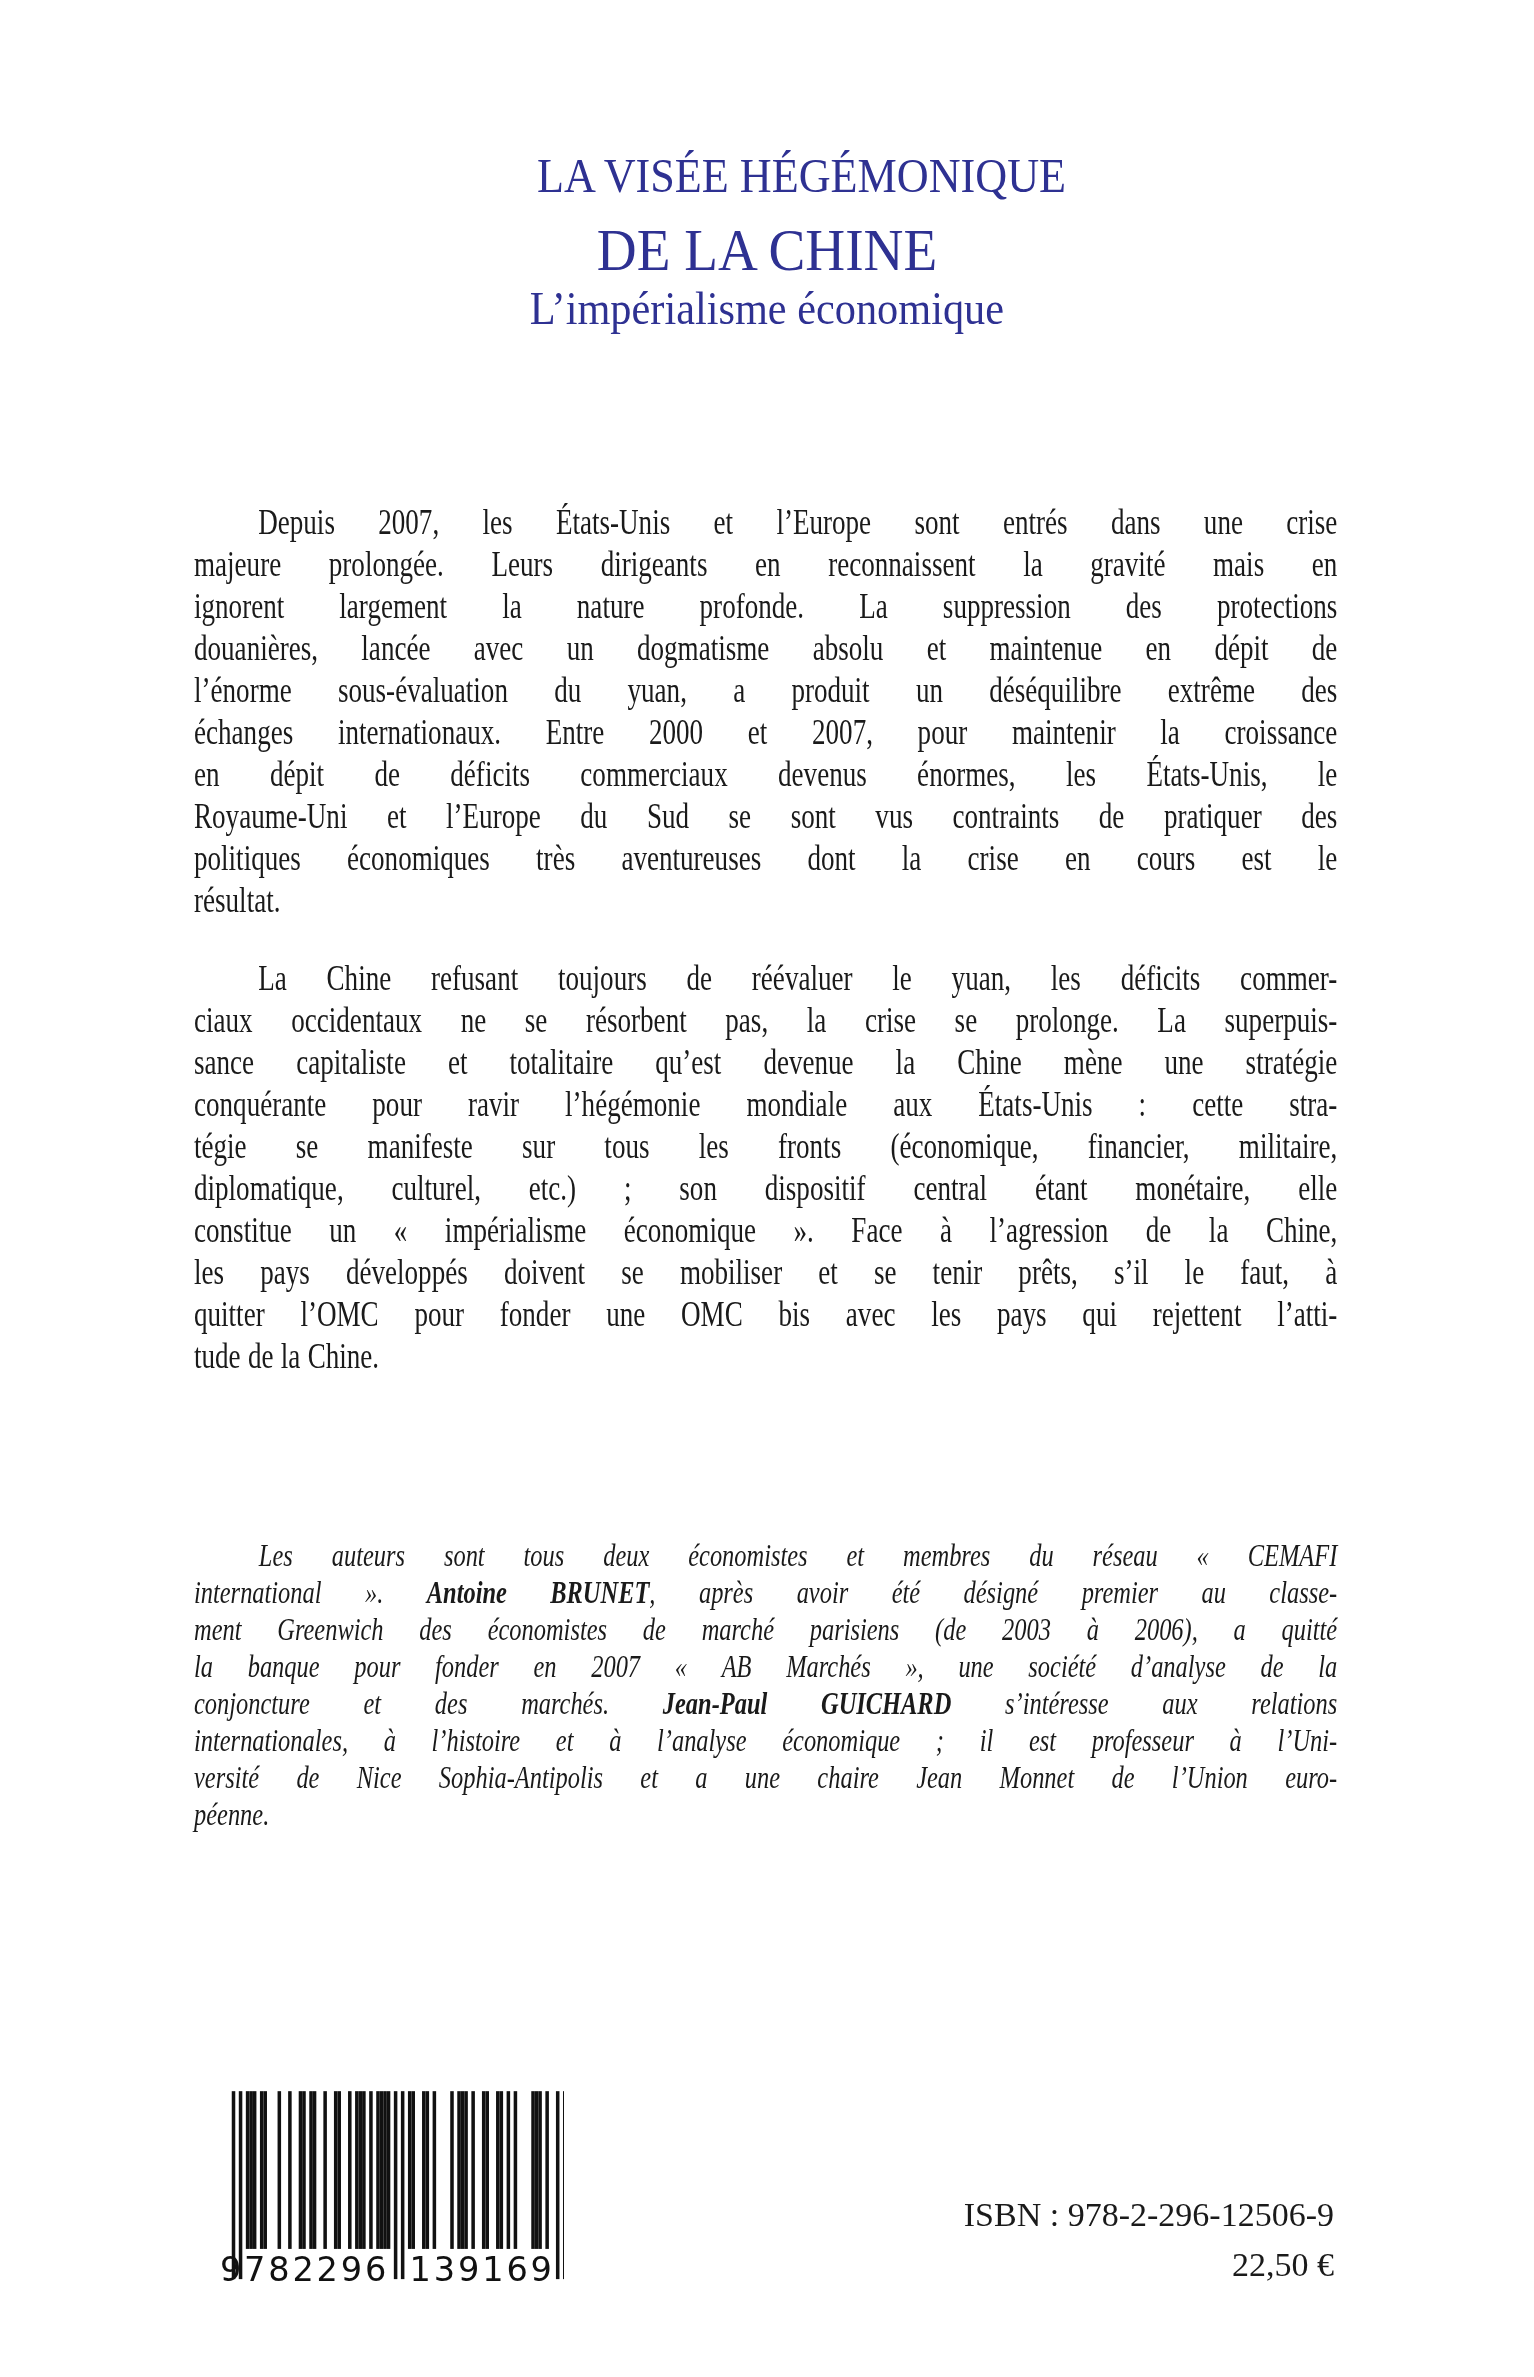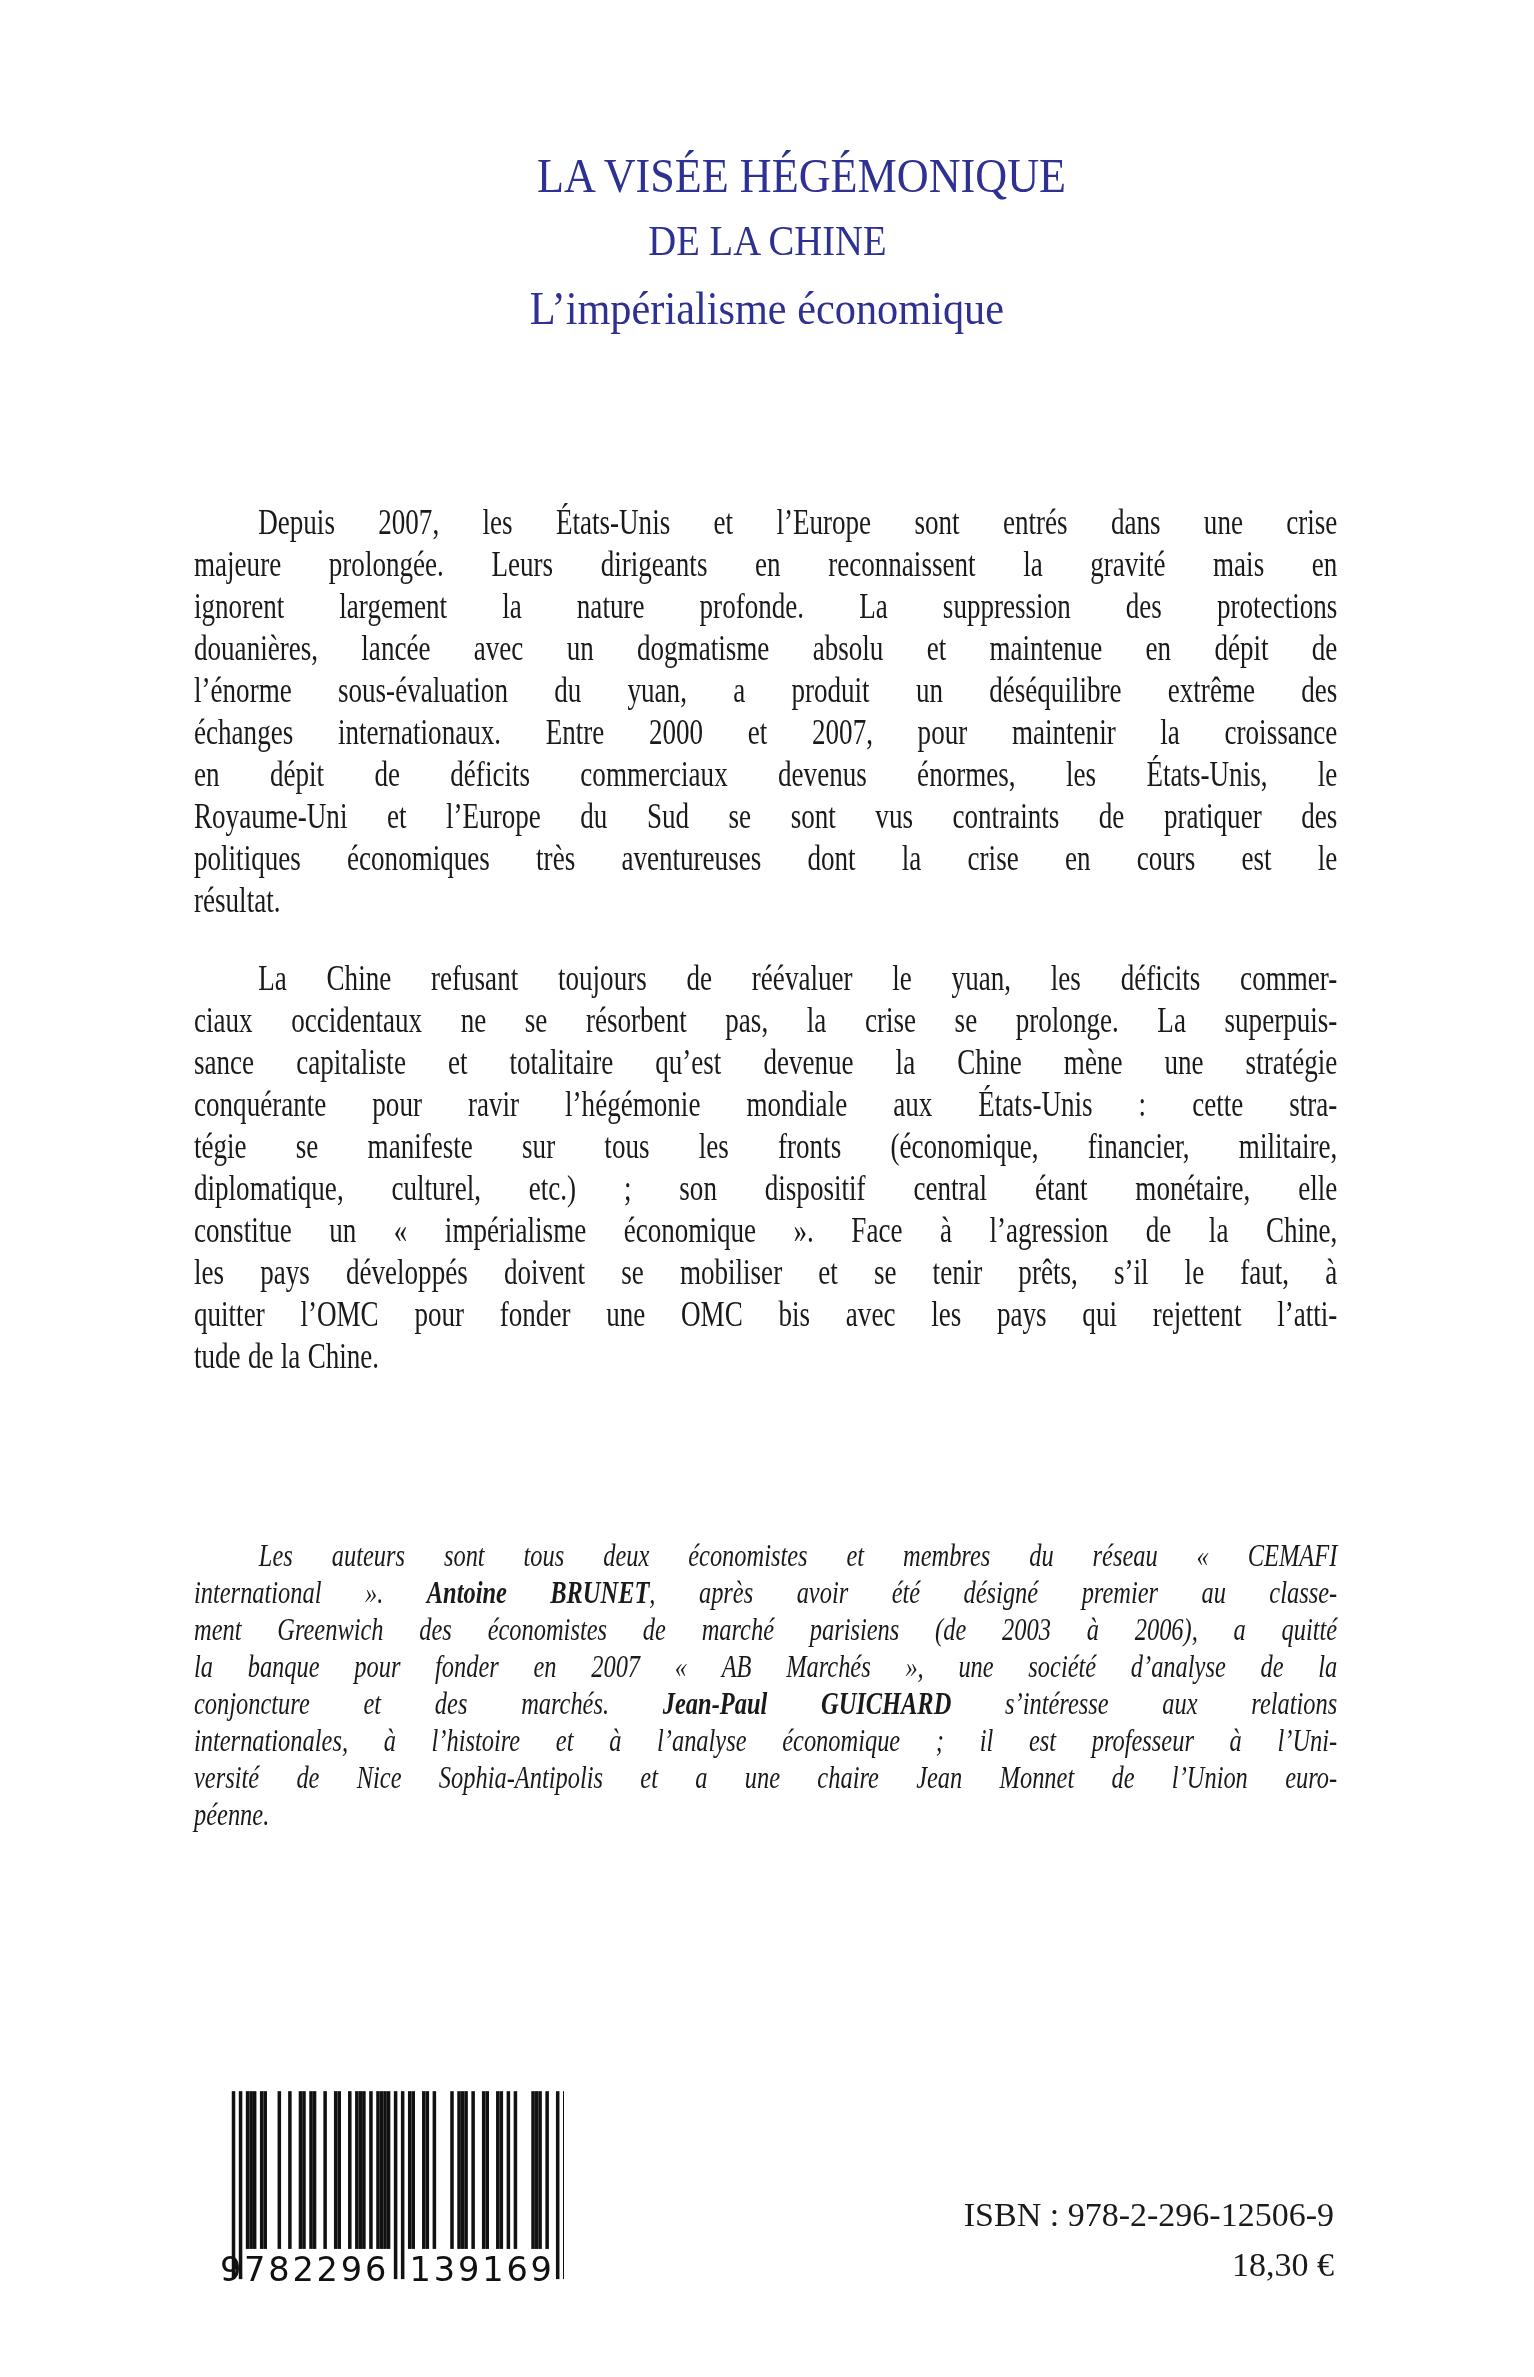--- a/index.html
+++ b/index.html
@@ -3,21 +3,21 @@
 <meta charset="utf-8">
 <style>
   html, body { margin: 0; padding: 0; background: #ffffff; }
   body { width: 1534px; height: 2377px; position: relative; overflow: hidden; }
   .title-line {
     position: absolute; left: 0; width: 1534px; text-align: center;
     color: #2e3192; font-family: "Liberation Serif", "DejaVu Serif", serif;
     white-space: nowrap; line-height: 1;
   }
   .t1 { top: 152px; font-size: 48px; margin-left: 35px; }
-  .t2 { top: 220px; font-size: 42px; }
+  .t2 { top: 220px; font-size: 60px; }
   .t3 { top: 286px; font-size: 46px; }
   .t1 span, .t2 span, .t3 span { display: inline-block; transform: scaleX(0.92); transform-origin: center; }
 
   .textblock {
     position: absolute; left: 194px;
     transform-origin: 0 0;
     font-family: "Liberation Serif", "DejaVu Serif", serif;
     color: #1a1a1a;
   }
   .line {
@@ -454,14 +454,14 @@
     <rect x="379.40" y="0" width="4.20" height="188" fill="#111"></rect>
     <rect x="387.80" y="0" width="4.20" height="188" fill="#111"></rect>
     <rect x="400.40" y="0" width="4.20" height="224" fill="#111"></rect>
     <rect x="408.80" y="0" width="4.20" height="224" fill="#111"></rect>
     <text x="0" y="226" font-family="DejaVu Sans, sans-serif" font-size="40" fill="#111" text-anchor="start">9</text>
     <text x="28.6" y="226" font-family="DejaVu Sans, sans-serif" font-size="40" fill="#111" text-anchor="start" letter-spacing="3.4">782296</text>
     <text x="226" y="226" font-family="DejaVu Sans, sans-serif" font-size="40" fill="#111" text-anchor="start" letter-spacing="3.4">139169</text>
   </svg>
 
 <div class="isbn">ISBN : 978-2-296-12506-9</div>
-<div class="price">18,30 €</div>
+<div class="price">22,50 €</div>
 
 
 </body></html>

